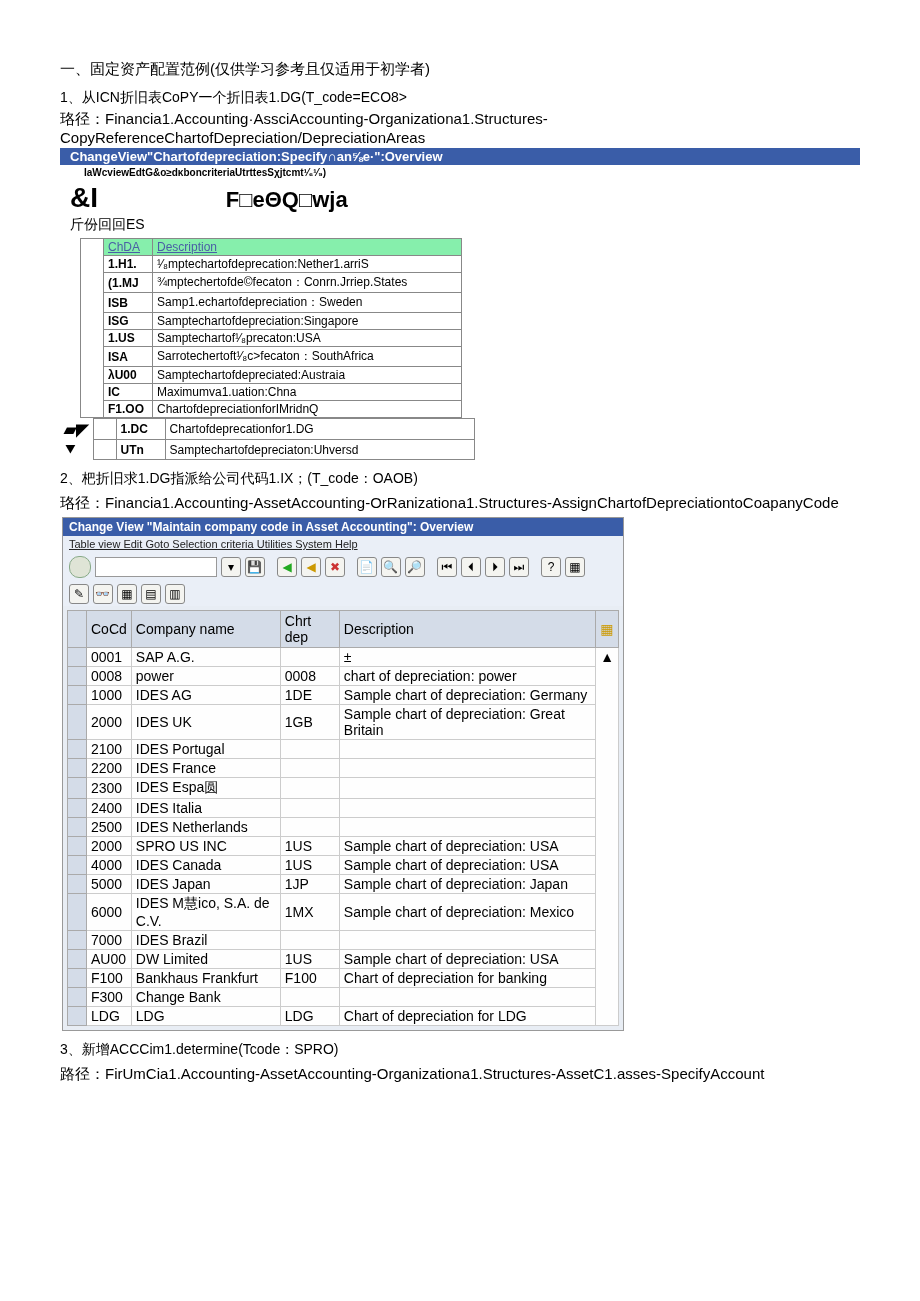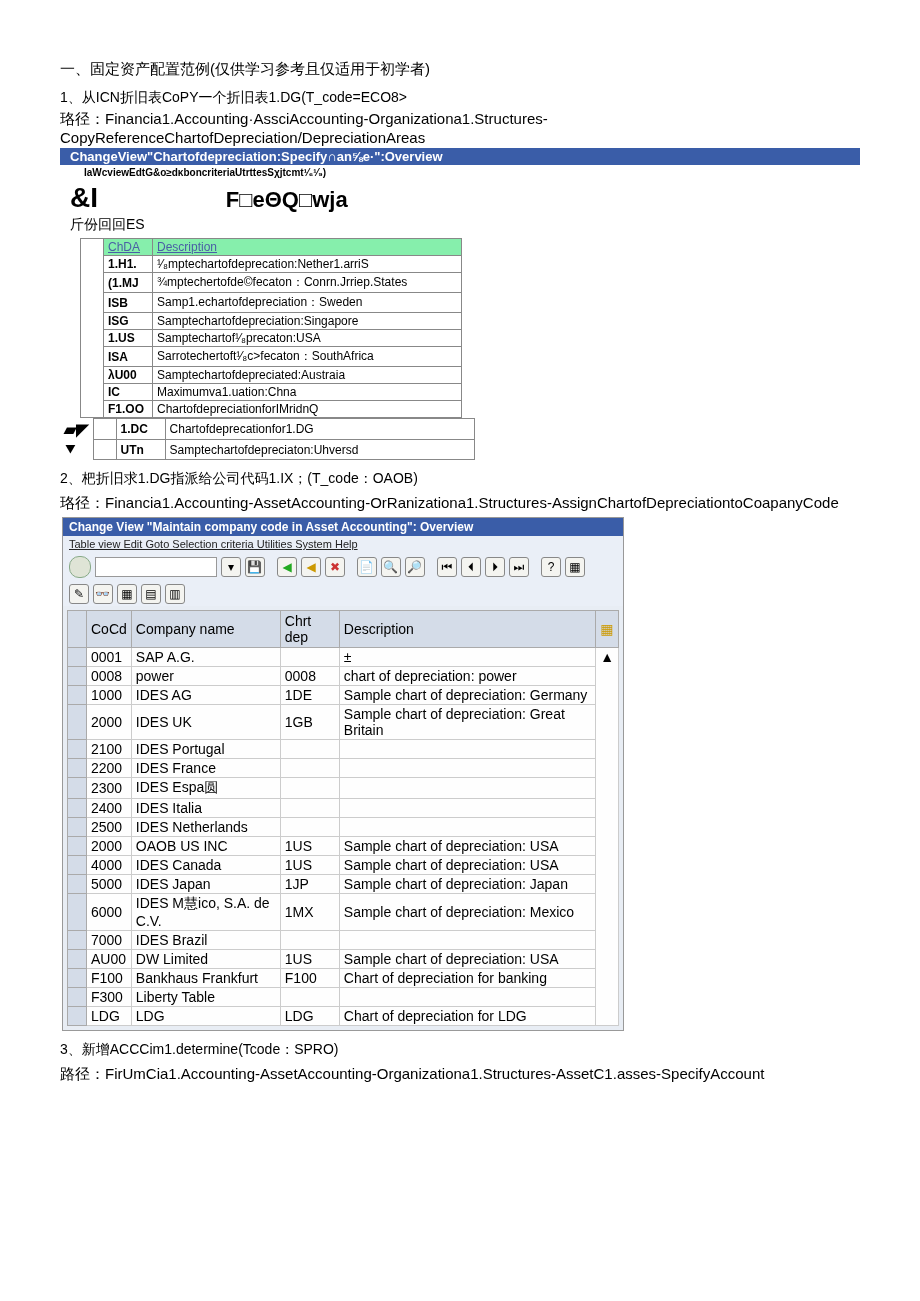--- a/index.html
+++ b/index.html
@@ -282,21 +282,21 @@
       <tr>
             <td class="row-handle"></td>
             <td>2500</td>
             <td>IDES Netherlands</td>
             <td></td>
             <td></td>
           </tr>
       <tr>
             <td class="row-handle"></td>
             <td>2000</td>
-            <td>OAOB US INC</td>
+            <td>SPRO US INC</td>
             <td>1US</td>
             <td>Sample chart of depreciation: USA</td>
           </tr>
       <tr>
             <td class="row-handle"></td>
             <td>4000</td>
             <td>IDES Canada</td>
             <td>1US</td>
             <td>Sample chart of depreciation: USA</td>
           </tr>
@@ -331,21 +331,21 @@
       <tr>
             <td class="row-handle"></td>
             <td>F100</td>
             <td>Bankhaus Frankfurt</td>
             <td>F100</td>
             <td>Chart of depreciation for banking</td>
           </tr>
       <tr>
             <td class="row-handle"></td>
             <td>F300</td>
-            <td>Liberty Table</td>
+            <td>Change Bank</td>
             <td></td>
             <td></td>
           </tr>
       <tr>
             <td class="row-handle"></td>
             <td>LDG</td>
             <td>LDG</td>
             <td>LDG</td>
             <td>Chart of depreciation for LDG</td>
           </tr>

